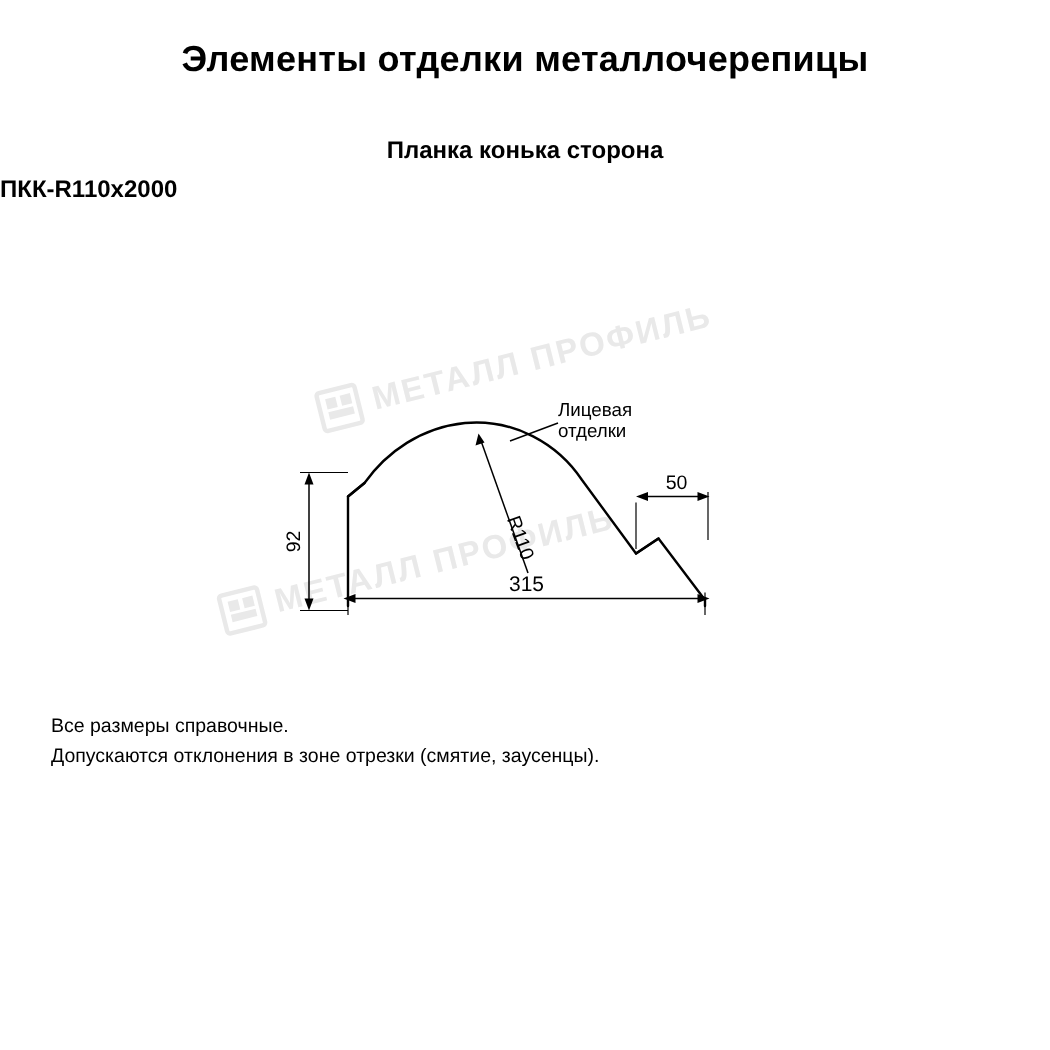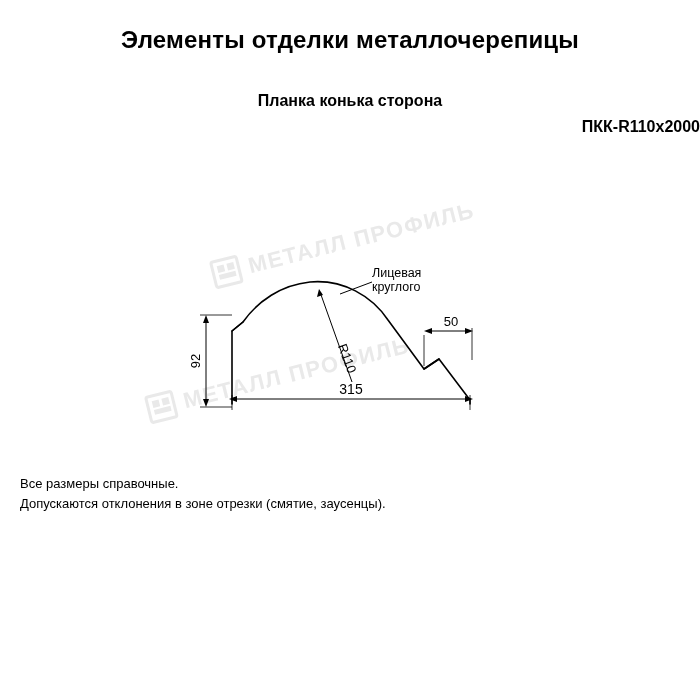--- a/index.html
+++ b/index.html
@@ -37,21 +37,21 @@
     width: 700px;
     text-align: center;
     font-size: 16px;
     font-weight: bold;
   }
   .subtitle2 {
     position: absolute;
     top: 118px;
     left: 0;
     width: 700px;
-    text-align: right;
+    text-align: left;
     font-size: 16px;
     font-weight: bold;
   }
   .drawing {
     position: absolute;
     top: 170px;
     left: 0;
     width: 700px;
     height: 290px;
   }
@@ -65,20 +65,21 @@
   }
   .footnotes {
     position: absolute;
     left: 20px;
     bottom: 18px;
     font-size: 13px;
     line-height: 20px;
   }
   .footnote {
     white-space: nowrap;
+    margin-left: 14px;
   }
   .label-face {
     position: absolute;
     font-size: 12.5px;
     line-height: 14px;
     left: 372px;
     top: 80px;
     width: 90px;
     margin-top: 16px;
   }
@@ -172,21 +173,21 @@
         <path d="M 465 158 L 473 161 L 465 164 Z" fill="#000000" stroke="none"></path>
         <line x1="424" y1="165" x2="424" y2="196" stroke-width="0.8"></line>
         <line x1="472" y1="158" x2="472" y2="190" stroke-width="0.8"></line>
       </g>
       <text x="451" y="156" font-size="13" text-anchor="middle">50</text>
 
     </svg>
 
     <div class="label-face">
       <div>Лицевая</div>
-      <div>круглого</div>
+      <div>отделки</div>
     </div>
   </div>
 
   <div class="footnotes">
     <div class="footnote">Все размеры справочные.</div>
     <div class="footnote">Допускаются отклонения в зоне отрезки (смятие, заусенцы).</div>
   </div>
 
 </div>
 

